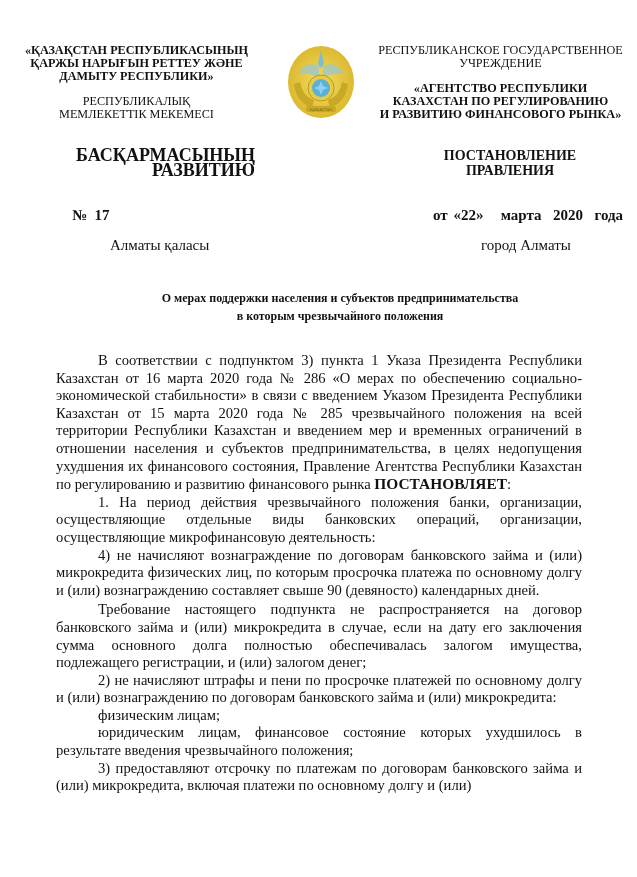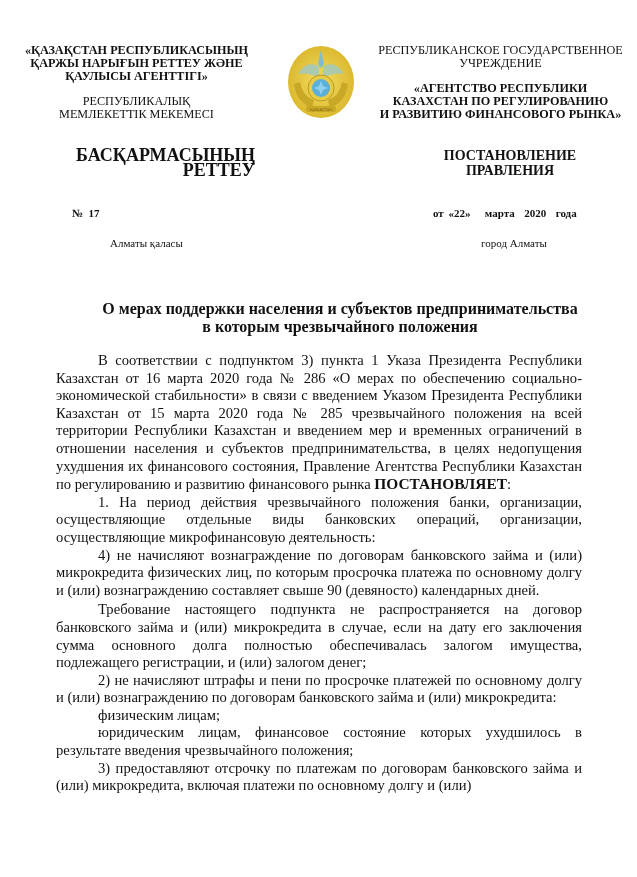--- a/index.html
+++ b/index.html
@@ -9,49 +9,49 @@
     }
     .abs { position: absolute; }
     .hdr { text-align: center; font-size: 12.2px; line-height: 13px; }
     .hdr .b { font-weight: bold; }
     .hdr .block { margin-bottom: 12px; }
     #left-header { left: 4px; top: 44px; width: 265px; }
     #right-header { left: 368px; top: 44px; width: 265px; }
     #left-title { left: 55px; top: 148px; width: 200px; font-size: 18px; line-height: 15px; font-weight: bold; text-align: right; }
     #right-title { left: 420px; top: 148px; width: 180px; font-size: 14px; line-height: 15px; font-weight: bold; text-align: center; }
     #emblem { left: 286px; top: 42px; width: 70px; height: 78px; }
-    .meta { font-size: 11px; }
+    .meta { font-size: 15px; }
     #doc-number { left: 72px; top: 207px; font-weight: bold; }
     #doc-date { left: 433px; top: 207px; font-weight: bold; word-spacing: 2px; }
     #city-kz { left: 110px; top: 237px; }
     #city-ru { left: 481px; top: 237px; }
-    #doc-title { left: 70px; top: 300px; width: 540px; text-align: center; font-weight: bold; font-size: 16px; line-height: 18px; }
+    #doc-title { left: 70px; top: 289px; width: 540px; text-align: center; font-weight: bold; font-size: 12px; line-height: 18px; }
     #body-text { left: 56px; top: 352px; width: 526px; font-size: 14.6px; line-height: 17.6px; }
     #body-text p { margin: 0; text-align: justify; text-indent: 42px; }
     #body-text p.gap { margin-top: 2px; }
     .strong { font-weight: bold; font-size: 15.4px; }
   </style>
 </head>
 <body>
 
 <div id="left-header" class="abs hdr">
   <div class="block b">
     <div>«ҚАЗАҚСТАН РЕСПУБЛИКАСЫНЫҢ</div>
     <div>ҚАРЖЫ НАРЫҒЫН РЕТТЕУ ЖӘНЕ</div>
-    <div>ҚАУЛЫСЫ АГЕНТТІГІ»</div>
+    <div>ДАМЫТУ РЕСПУБЛИКИ»</div>
   </div>
   <div class="block">
     <div>РЕСПУБЛИКАЛЫҚ</div>
     <div>МЕМЛЕКЕТТІК МЕКЕМЕСІ</div>
   </div>
 </div>
 
 <div id="left-title" class="abs">
   <div>БАСҚАРМАСЫНЫҢ</div>
-  <div>РЕТТЕУ</div>
+  <div>РАЗВИТИЮ</div>
 </div>
 
 <div id="emblem" class="abs">
   <svg width="70" height="78" viewBox="0 0 70 78">
     <defs>
       <radialGradient id="g1" cx="50%" cy="50%" r="55%">
         <stop offset="0%" stop-color="#f3dc62"></stop>
         <stop offset="100%" stop-color="#d9b62a"></stop>
       </radialGradient>
     </defs>

